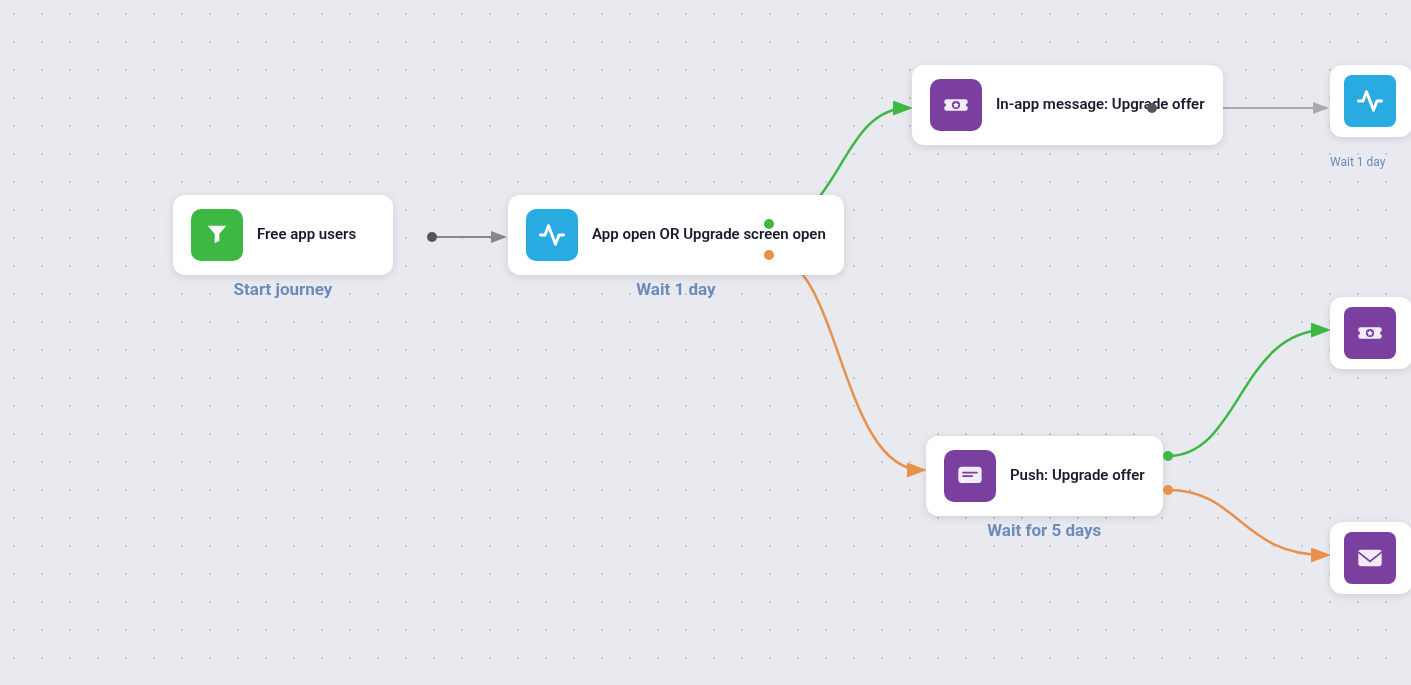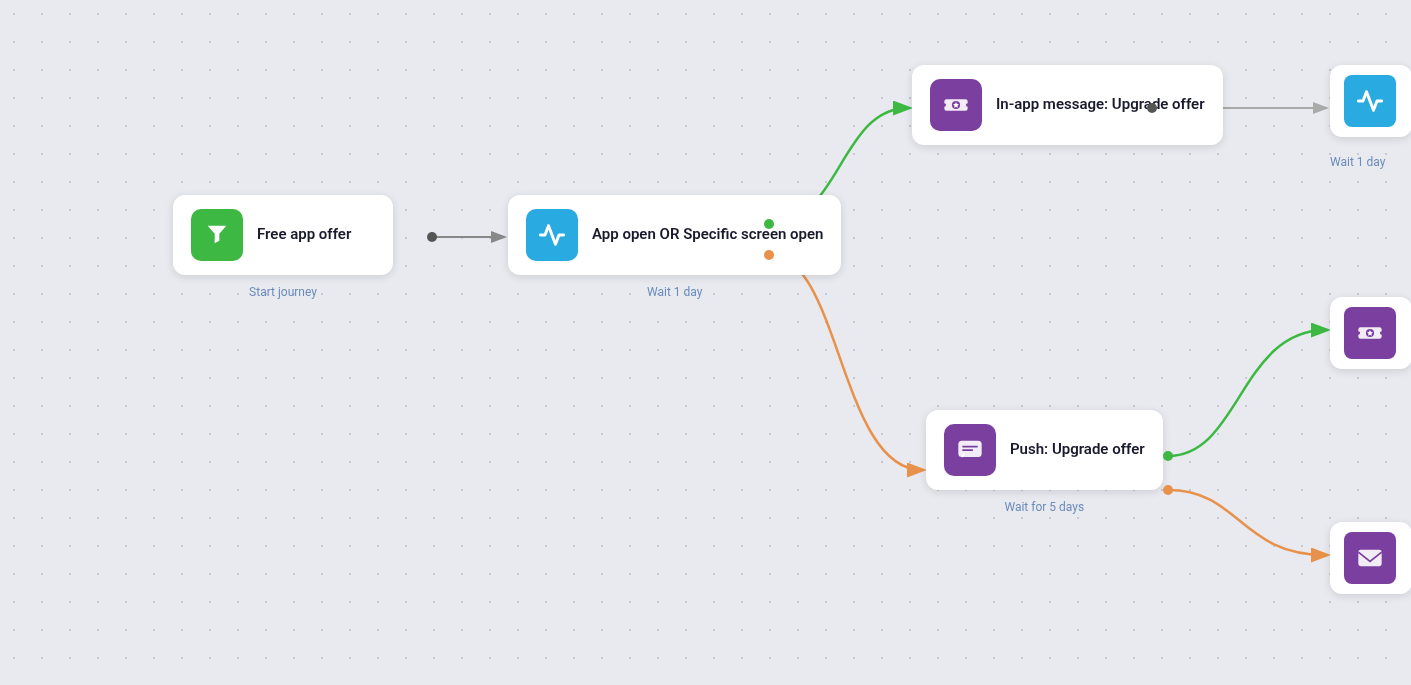--- a/index.html
+++ b/index.html
@@ -81,24 +81,24 @@
       font-weight: 600;
       color: #1a1a2e;
       line-height: 1.3;
     }
 
     .node-label {
       position: absolute;
       bottom: -24px;
       left: 50%;
       transform: translateX(-50%);
-      font-size: 12px;
+      font-size: 17px;
       color: #6b8cba;
       white-space: nowrap;
-      font-weight: 400;
+      font-weight: 700;
     }
 
     
     .dot {
       position: absolute;
       width: 10px;
       height: 10px;
       border-radius: 50%;
       z-index: 4;
     }
@@ -168,35 +168,35 @@
     <path d="M 1168 490 C 1240 490, 1240 555, 1326 555" stroke="#e8914a" stroke-width="2.5" fill="none" marker-end="url(#arrow-orange)"></path>
   </svg>
 
   <div class="node" style="left:173px; top:195px;">
     <div class="node-icon green">
       <svg viewBox="0 0 24 24">
         <path d="M4 4h16l-6 7v6l-4 2V11L4 4z"></path>
       </svg>
     </div>
     <div class="node-text">
-      <span class="node-title">Free app offer</span>
+      <span class="node-title">Free app users</span>
     </div>
     <span class="node-label">Start journey</span>
   </div>
 
   <div class="dot dark" style="left:427px; top:232px;"></div>
 
   <div class="node" style="left:508px; top:195px; min-width:240px;">
     <div class="node-icon blue">
       <svg viewBox="0 0 24 24">
         <polyline points="22,12 18,12 15,20 9,4 6,12 2,12" stroke="white" stroke-width="2.5" fill="none" stroke-linecap="round" stroke-linejoin="round"></polyline>
       </svg>
     </div>
     <div class="node-text">
-      <span class="node-title">App open OR Specific screen open</span>
+      <span class="node-title">App open OR Upgrade screen open</span>
     </div>
     <span class="node-label">Wait 1 day</span>
   </div>
 
   <div class="dot green" style="left:764px; top:219px;"></div>
   <div class="dot orange" style="left:764px; top:250px;"></div>
 
   <div class="node" style="left:912px; top:65px; min-width:230px;">
     <div class="node-icon purple">
       <svg viewBox="0 0 24 24">
@@ -209,21 +209,21 @@
         <circle cx="22" cy="12" r="1.5" fill="#7b3fa0"></circle>
       </svg>
     </div>
     <div class="node-text">
       <span class="node-title">In-app message: Upgrade offer</span>
     </div>
   </div>
 
   <div class="dot dark" style="left:1147px; top:103px;"></div>
 
-  <div class="node" style="left:926px; top:410px; min-width:220px;">
+  <div class="node" style="left:926px; top:436px; min-width:220px;">
     <div class="node-icon purple">
       <svg viewBox="0 0 24 24">
         <rect x="2" y="4" width="20" height="14" rx="3" fill="white" opacity="0.9"></rect>
         <path d="M6 9h12M6 12h8" stroke="#7b3fa0" stroke-width="1.5" stroke-linecap="round"></path>
         <path d="M5 18l2-3" stroke="white" stroke-width="1.5"></path>
       </svg>
     </div>
     <div class="node-text">
       <span class="node-title">Push: Upgrade offer</span>
     </div>

